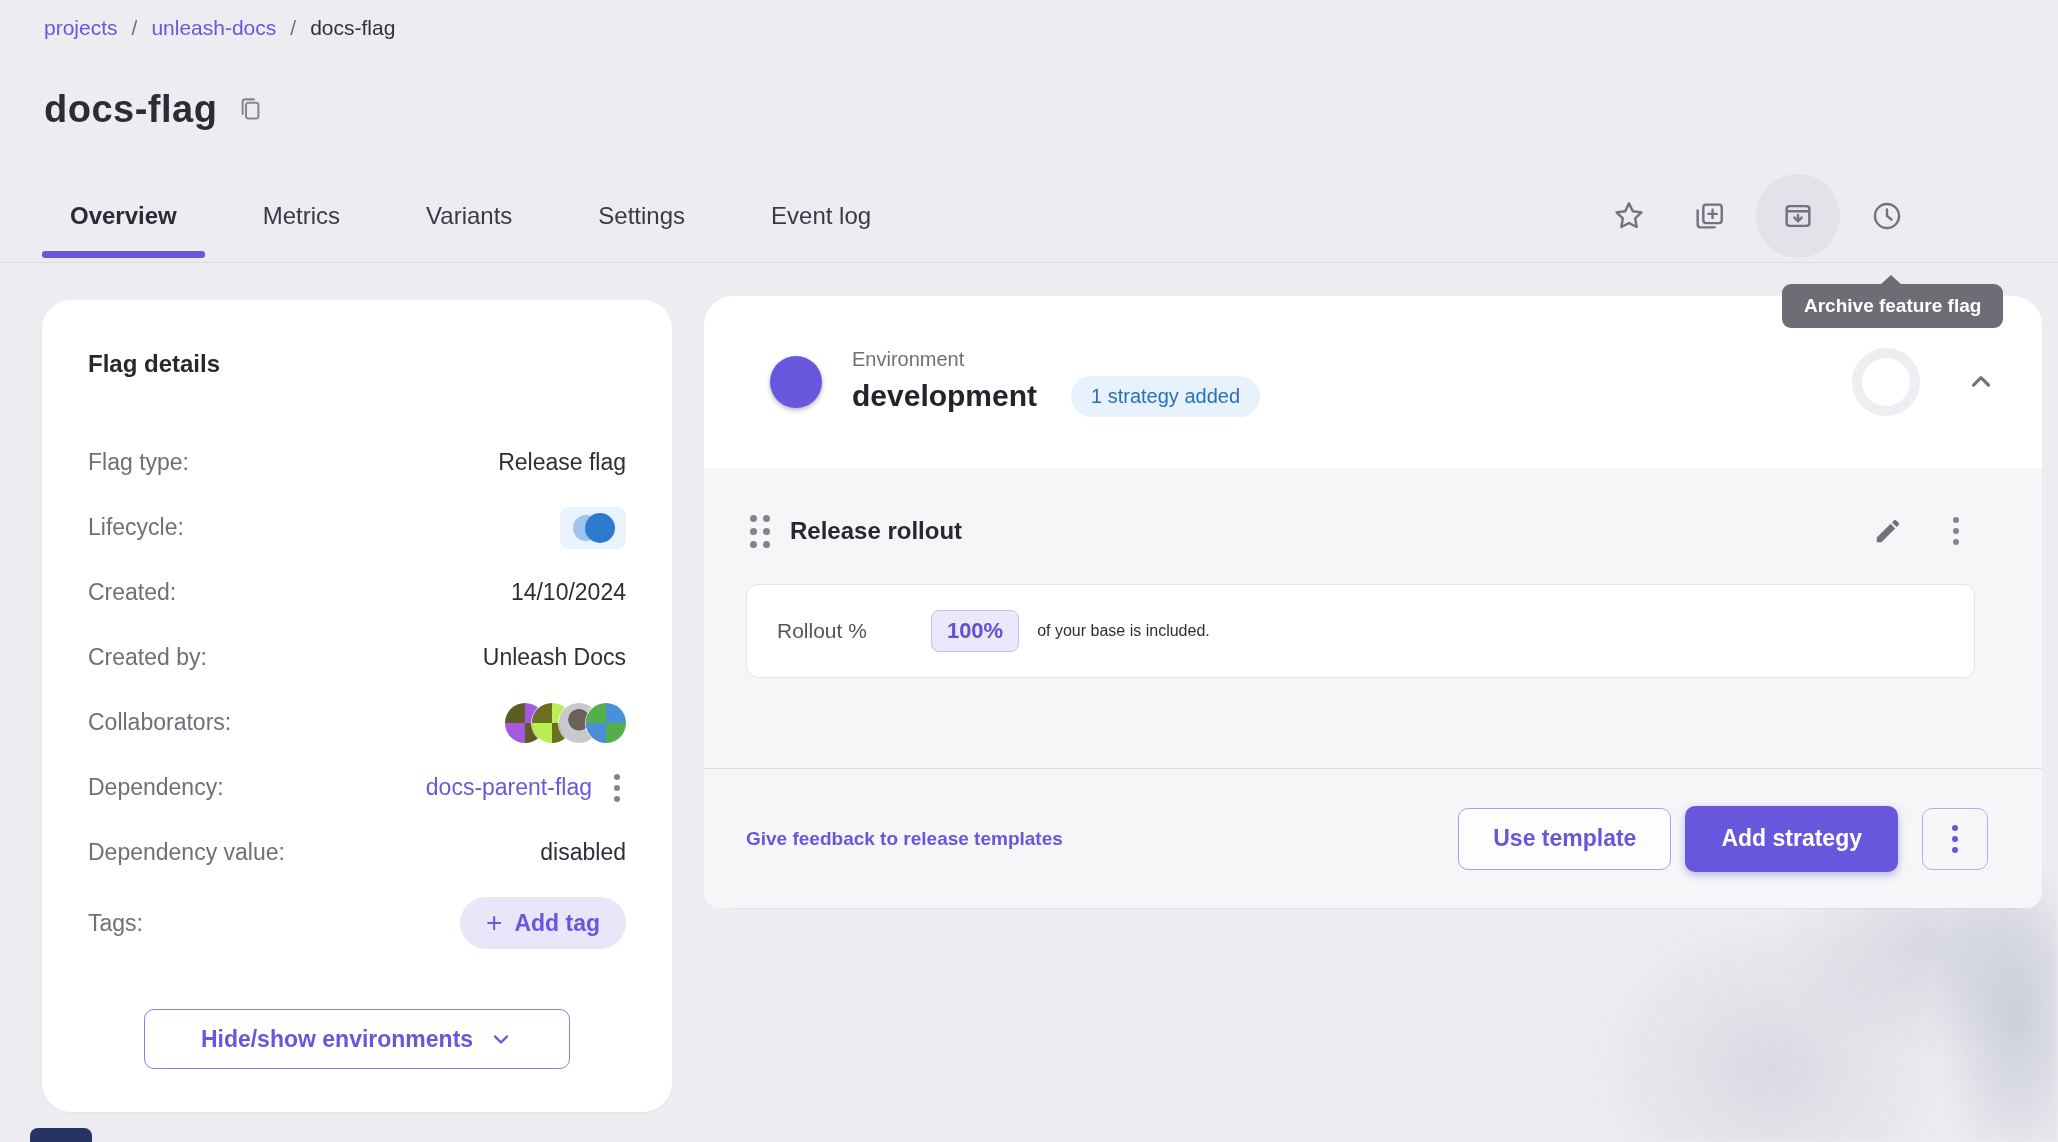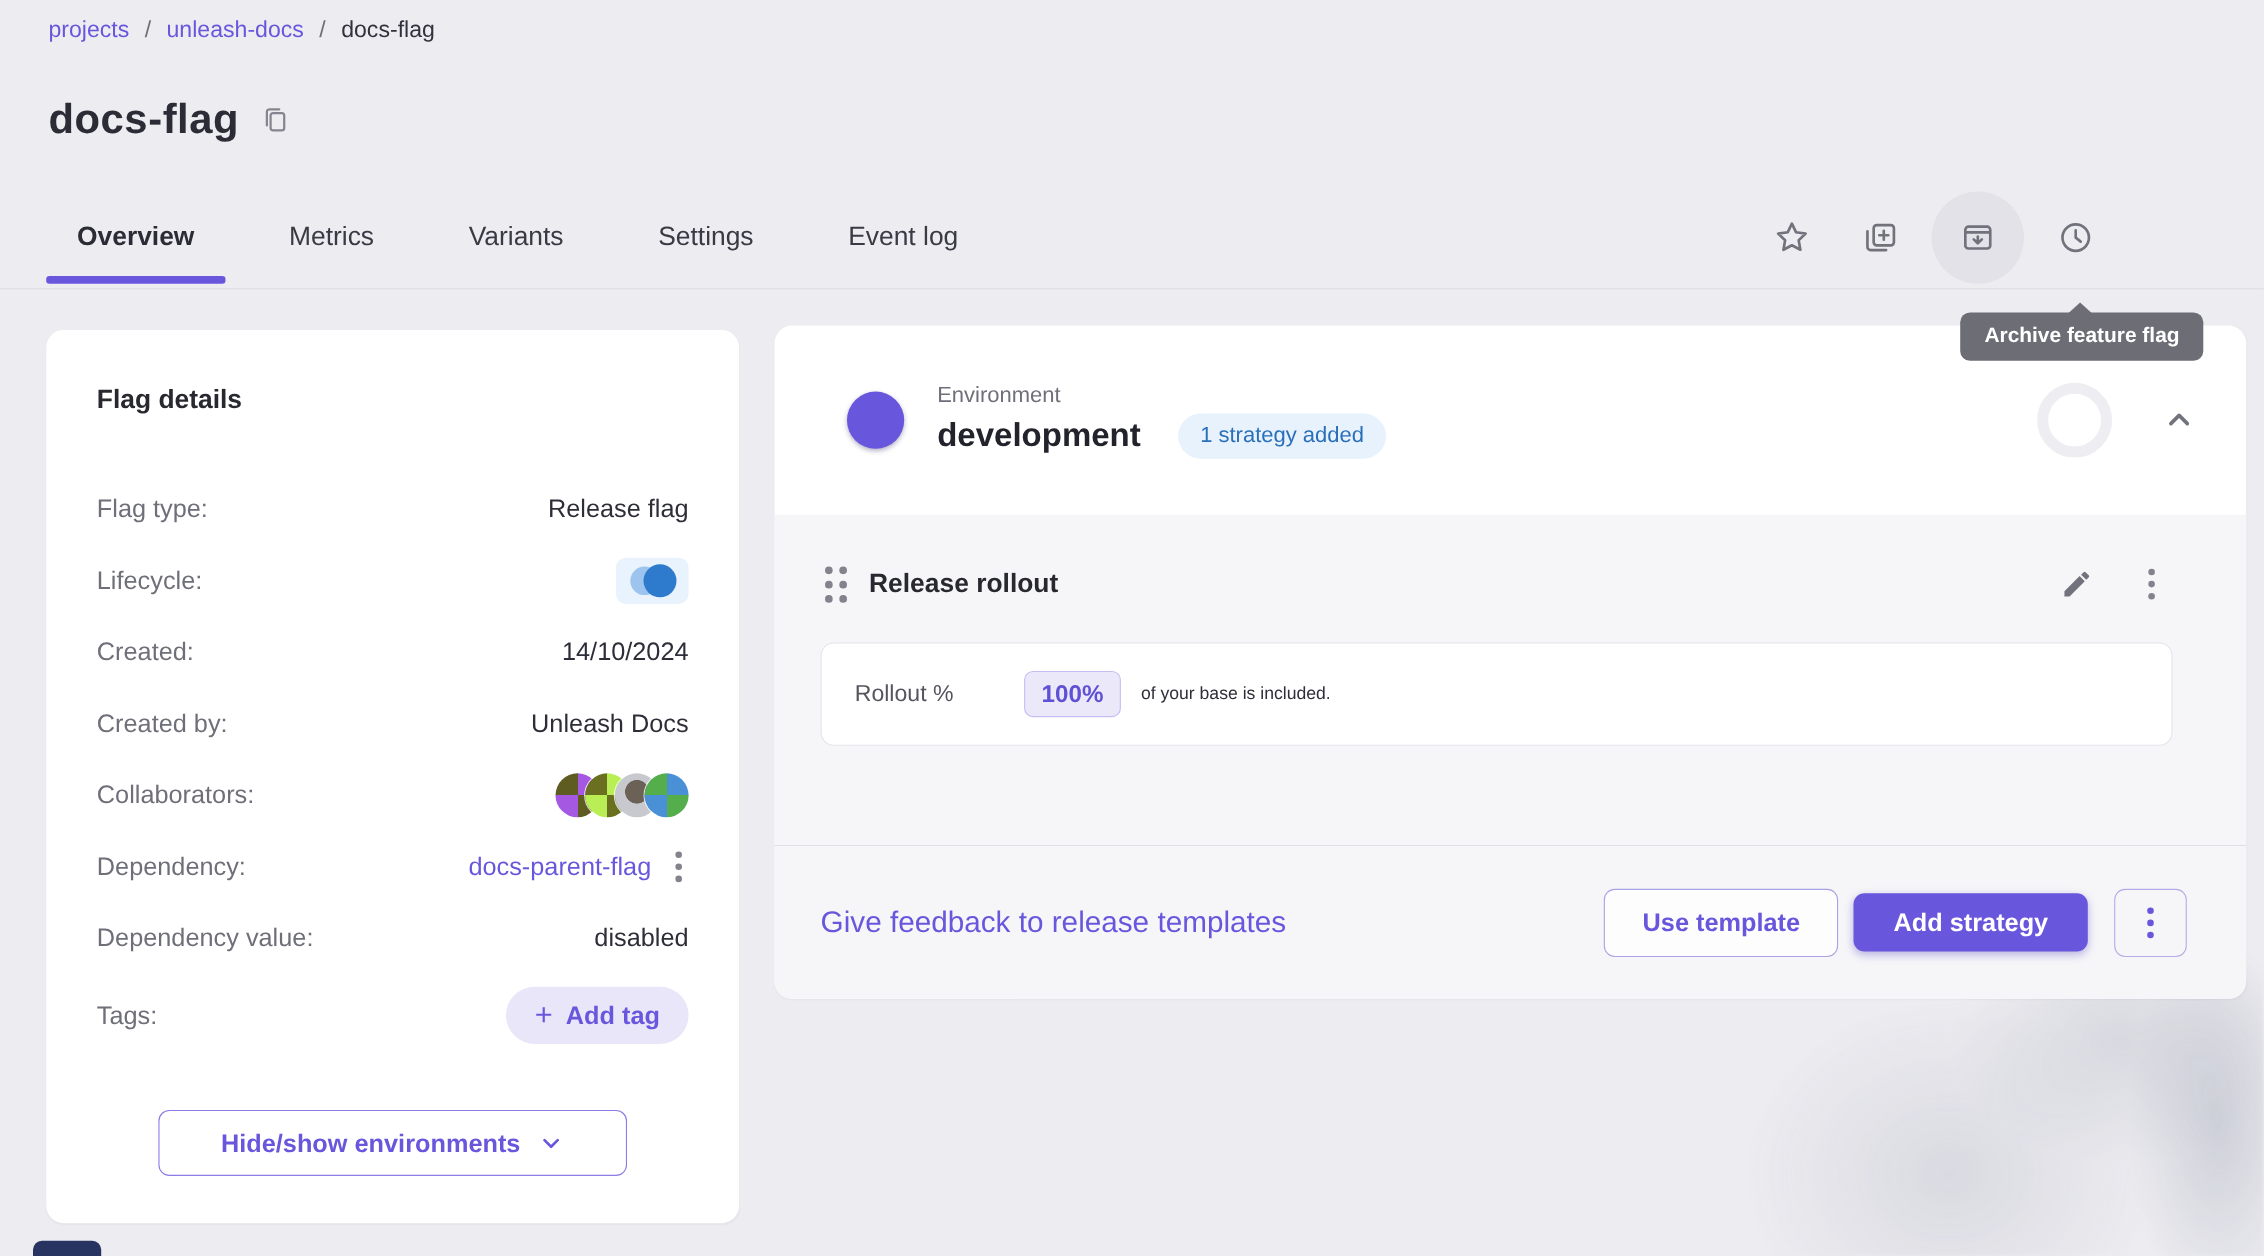--- a/index.html
+++ b/index.html
@@ -52,21 +52,21 @@
     font-size: 19px; font-weight: 600; padding: 11px 22px; border-radius: 9px;
     white-space: nowrap;
   }
   .tooltip::before {
     content: ""; position: absolute; top: -9px; left: 98px;
     border-left: 11px solid transparent; border-right: 11px solid transparent;
     border-bottom: 10px solid var(--tooltip-bg, #6d6d76);
   }
 
   
-  .card { background: var(--card-bg, #ffffff); border-radius: 16px; position: absolute; z-index: 1; }
+  .card { background: var(--card-bg, #ffffff); border-radius: 29px; position: absolute; z-index: 1; }
   .left-card { left: 42px; top: 300px; width: 630px; height: 812px; padding: 46px 46px 0; box-shadow: 0 1px 2px rgba(30,30,60,0.04); }
   .left-card h2 { font-size: 24px; font-weight: 700; color: #28282f; margin: 4px 0 52px; }
 
   .detail-row { display: flex; justify-content: space-between; align-items: center; height: 65px; }
   .detail-row.tall { height: 76px; }
   .detail-row .label { font-size: 23px; color: var(--text-grey, #6f6f79); }
   .detail-row .value { font-size: 23px; color: #2e2e38; }
   .detail-row .value.link { color: var(--primary, #6857dd); text-decoration: none; cursor: pointer; }
 
   .lifecycle-badge { width: 66px; height: 42px; background: var(--lifecycle-bg, #e9f3fd); border-radius: 9px; position: relative; }
@@ -136,29 +136,29 @@
     border: 1px solid var(--rollout-badge-border, #c6bef2); color: #5f51d4;
     font-size: 22px; font-weight: 700; padding: 7px 15px; border-radius: 8px;
   }
   .rollout-text { margin-left: 18px; font-size: 16px; color: #2e2e38; }
 
   .env-footer {
     height: 140px; background: var(--section-bg, #f6f6f9);
     border-top: 1px solid var(--divider, #e2e2e8); border-radius: 0 0 16px 16px;
     display: flex; align-items: center; padding: 0 54px 0 42px;
   }
-  .feedback-link { font-size: 27px; font-weight: 400; color: var(--primary, #6857dd); text-decoration: none; cursor: pointer; }
+  .feedback-link { font-size: 19px; font-weight: 700; color: var(--primary, #6857dd); text-decoration: none; cursor: pointer; }
   .footer-actions { margin-left: auto; display: flex; align-items: center; }
   .btn-outline {
     height: 62px; padding: 0 34px; background: #fdfdfe;
     border: 1px solid #a9a2e6; border-radius: 10px;
     color: var(--primary, #6857dd); font-size: 23px; font-weight: 700; cursor: pointer; font-family: inherit;
   }
   .btn-primary {
-    height: 53px; padding: 0 36px; margin-left: 14px;
+    height: 66px; padding: 0 36px; margin-left: 14px;
     background: var(--primary, #6857dd); border: none; border-radius: 10px;
     color: #ffffff; font-size: 23px; font-weight: 700; cursor: pointer; font-family: inherit;
     box-shadow: 0 3px 8px rgba(70,55,180,0.35);
   }
   .kebab-btn {
     height: 62px; width: 66px; margin-left: 24px;
     border: 1px solid #b3ace9; border-radius: 10px; background: transparent;
     display: flex; align-items: center; justify-content: center; cursor: pointer;
   }
 

